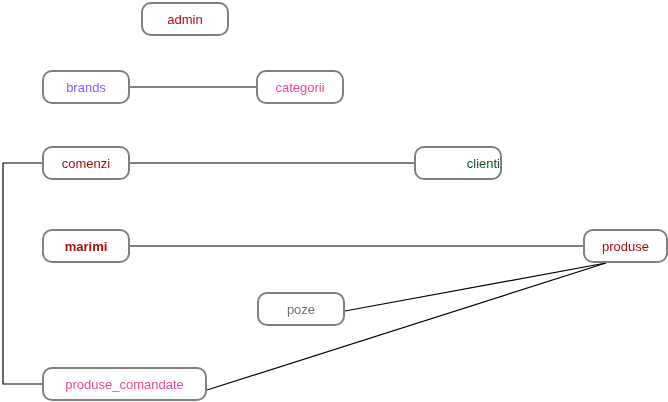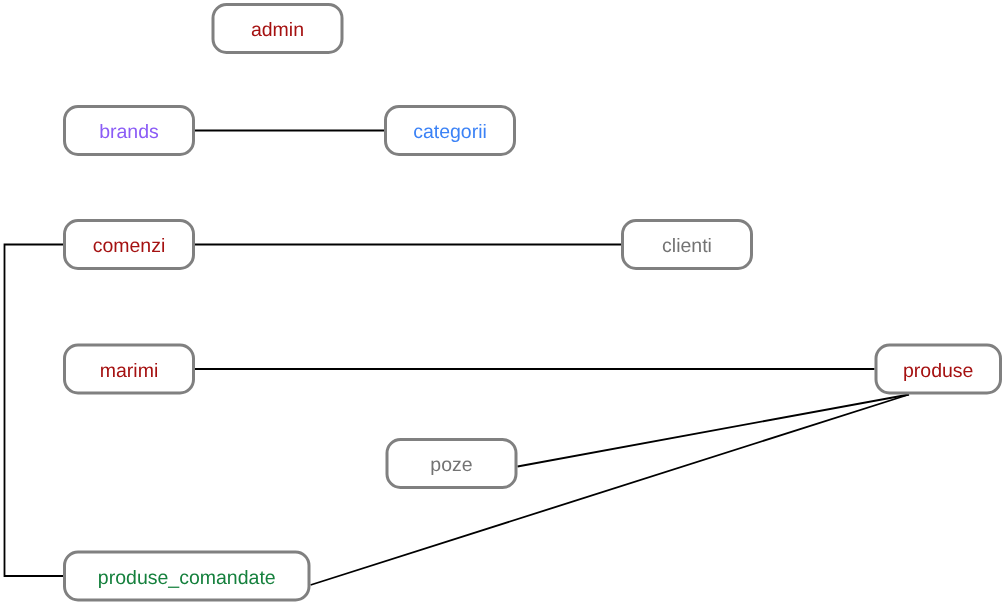--- a/index.html
+++ b/index.html
@@ -53,35 +53,35 @@
       <polyline points="345,311 606,263" fill="none" stroke="#000000" stroke-width="1.2"></polyline>
       <polyline points="207,390 606,263" fill="none" stroke="#000000" stroke-width="1.2"></polyline>
     </svg>
   <div id="node-layer">
       <div class="node" style="left: 141px; top: 2px; width: 88px; height: 34px; border-color: rgb(128, 128, 128); background: rgb(255, 255, 255); color: rgb(165, 17, 17);">
         <span class="node-label">admin</span>
       </div>
       <div class="node" style="left: 42px; top: 70px; width: 88px; height: 34px; border-color: rgb(128, 128, 128); background: rgb(255, 255, 255); color: #8b5cf6;">
         <span class="node-label">brands</span>
       </div>
-      <div class="node" style="left: 256px; top: 70px; width: 88px; height: 34px; border-color: rgb(128, 128, 128); background: rgb(255, 255, 255); color: #3b82f6;">
+      <div class="node" style="left: 256px; top: 70px; width: 88px; height: 34px; border-color: rgb(128, 128, 128); background: rgb(255, 255, 255); color: #ec4899;">
         <span class="node-label">categorii</span>
       </div>
       <div class="node" style="left: 42px; top: 146px; width: 88px; height: 34px; border-color: rgb(128, 128, 128); background: rgb(255, 255, 255); color: rgb(165, 17, 17); text-align: center;">
         <span class="node-label">comenzi</span>
       </div>
-      <div class="node" style="left: 414px; top: 146px; width: 88px; height: 34px; border-color: rgb(128, 128, 128); background: rgb(255, 255, 255); color: #737373;">
+      <div class="node" style="left: 414px; top: 146px; width: 88px; height: 34px; border-color: rgb(128, 128, 128); background: rgb(255, 255, 255); color: #14532d; justify-content: flex-end;">
         <span class="node-label">clienti</span>
       </div>
-      <div class="node" style="left: 42px; top: 229px; width: 88px; height: 34px; border-color: rgb(128, 128, 128); background: rgb(255, 255, 255); color: rgb(165, 17, 17);">
+      <div class="node" style="left: 42px; top: 229px; width: 88px; height: 34px; border-color: rgb(128, 128, 128); background: rgb(255, 255, 255); color: rgb(165, 17, 17); font-weight: bold;">
         <span class="node-label">marimi</span>
       </div>
       <div class="node" style="left: 583px; top: 229px; width: 85px; height: 34px; border-color: rgb(128, 128, 128); background: rgb(255, 255, 255); color: rgb(165, 17, 17);">
         <span class="node-label">produse</span>
       </div>
       <div class="node" style="left: 257px; top: 292px; width: 88px; height: 34px; border-color: rgb(128, 128, 128); background: rgb(255, 255, 255); color: #737373;">
         <span class="node-label">poze</span>
       </div>
-      <div class="node" style="left: 42px; top: 367px; width: 165px; height: 34px; border-color: rgb(128, 128, 128); background: rgb(255, 255, 255); color: #15803d;">
+      <div class="node" style="left: 42px; top: 367px; width: 165px; height: 34px; border-color: rgb(128, 128, 128); background: rgb(255, 255, 255); color: #ec4899;">
         <span class="node-label">produse_comandate</span>
       </div>
     </div>
 </div>
 
 </body></html>

